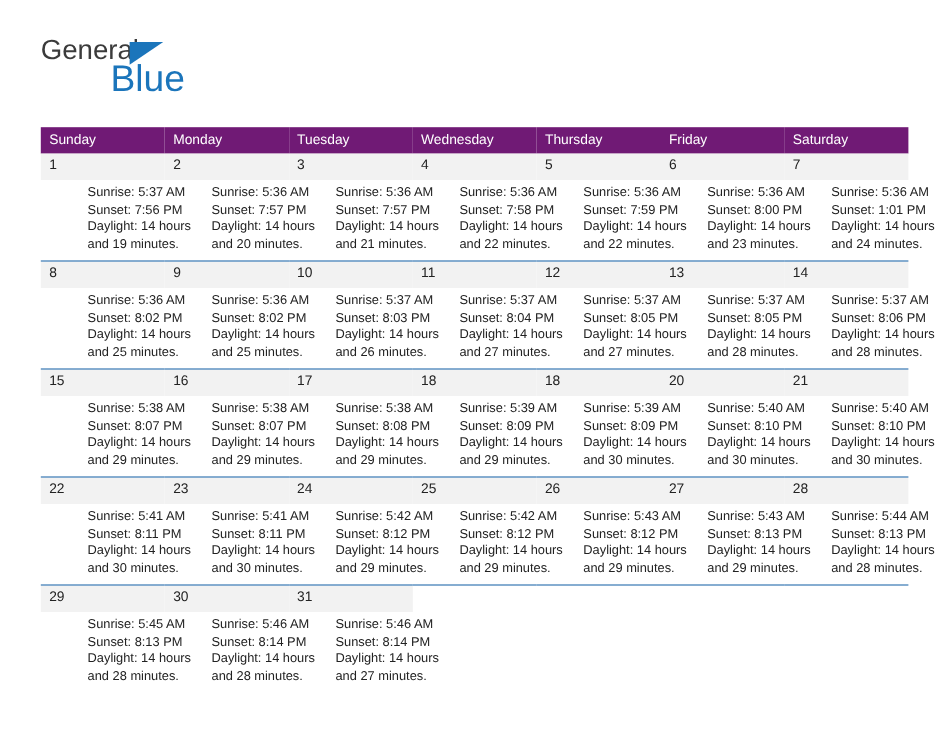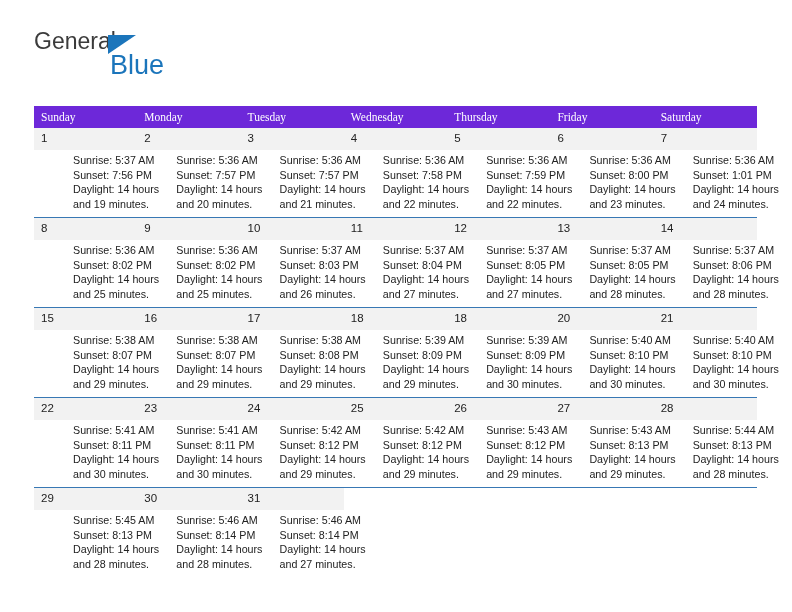--- a/index.html
+++ b/index.html
@@ -51,24 +51,23 @@
     top: 7px;
     width: 0;
     height: 0;
     border-left: 28px solid #1b75bb;
     border-bottom: 19px solid transparent;
   }
   .brand-blue {
     position: absolute;
     left: 58px;
     top: 24px;
-    font-size: 27px;
+    font-size: 31px;
     line-height: 27px;
     color: #1b75bb;
-    margin-left: 18px;
   }
 
   .titles {
     position: absolute;
     right: 0;
     top: -4px;
     text-align: right;
   }
   .cal-title {
     font-size: 30px;
@@ -92,29 +91,28 @@
     left: 34px;
     top: 106px;
     width: 723px;
   }
   table.cal {
     width: 723px;
     border-collapse: collapse;
     table-layout: fixed;
   }
   table.cal th {
-    background: #6d28d9;
+    background: #701a75;
     color: #ffffff;
     font-size: 11.5px;
     font-weight: normal;
     text-align: left;
     padding: 5px 0 5px 7px;
     height: 11px;
     border: none;
-    font-family: Liberation Serif, serif;
   }
   td.day {
     vertical-align: top;
     padding: 0;
     border: none;
     border-top: 1px solid #3878b4;
     height: 89px;
   }
   td.day.first-row {
     border-top: none;

